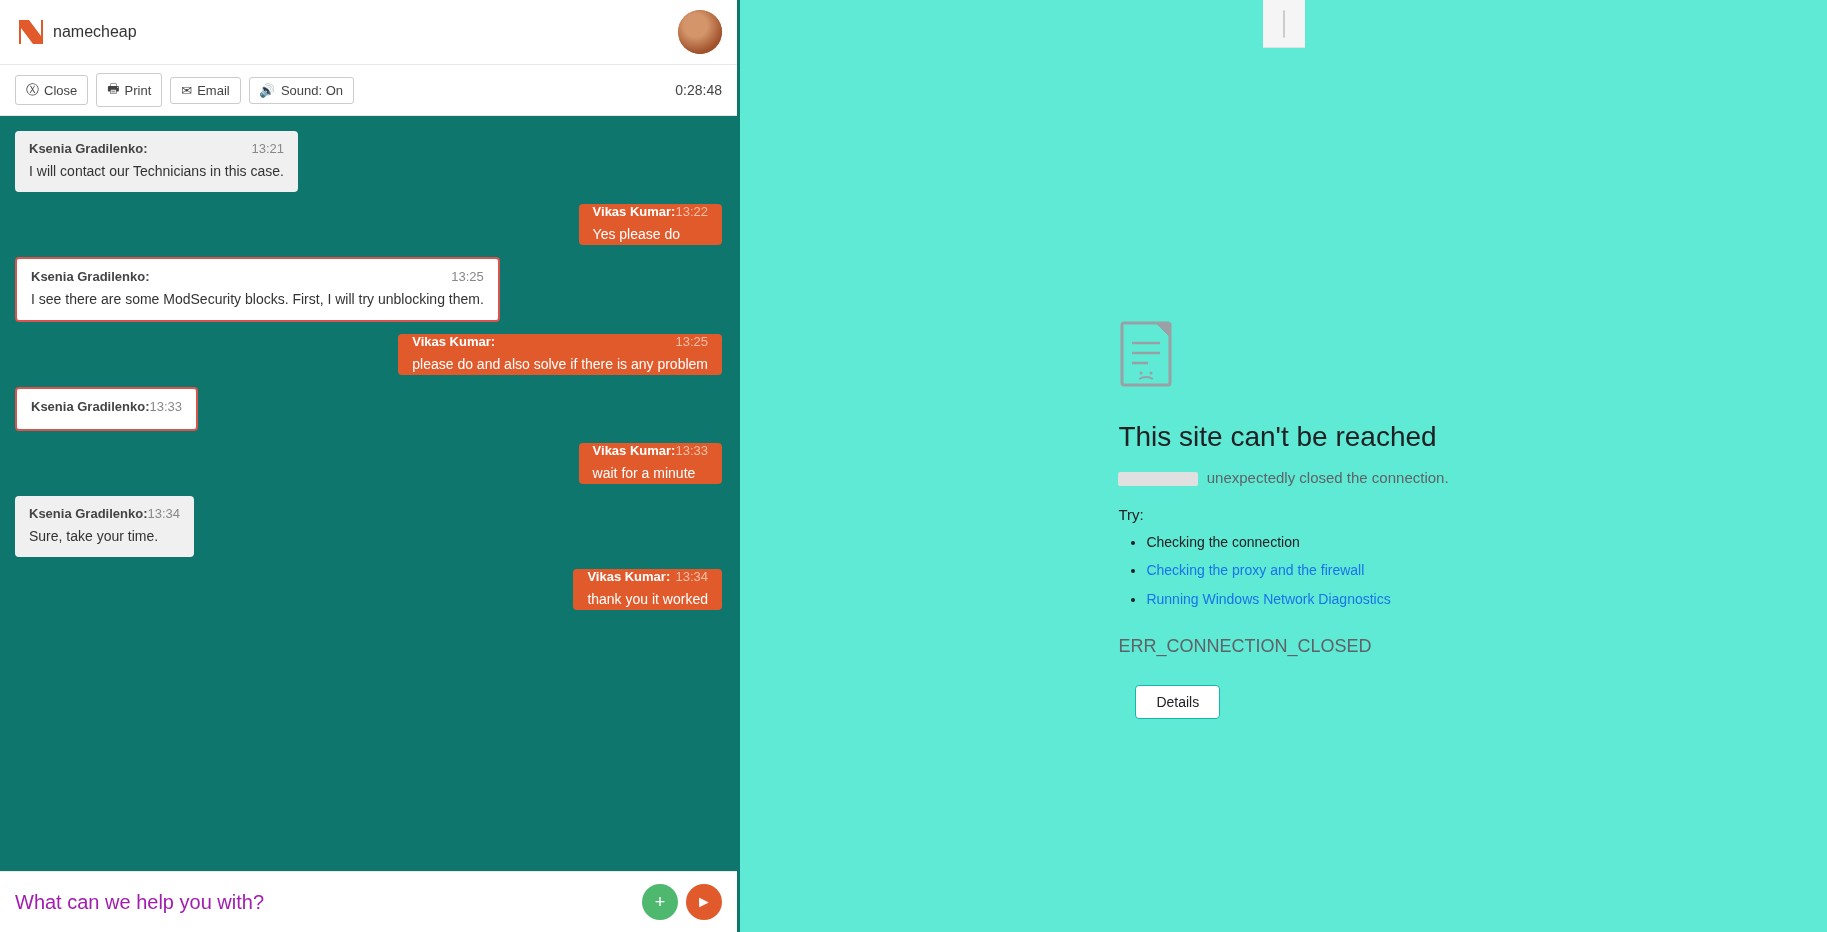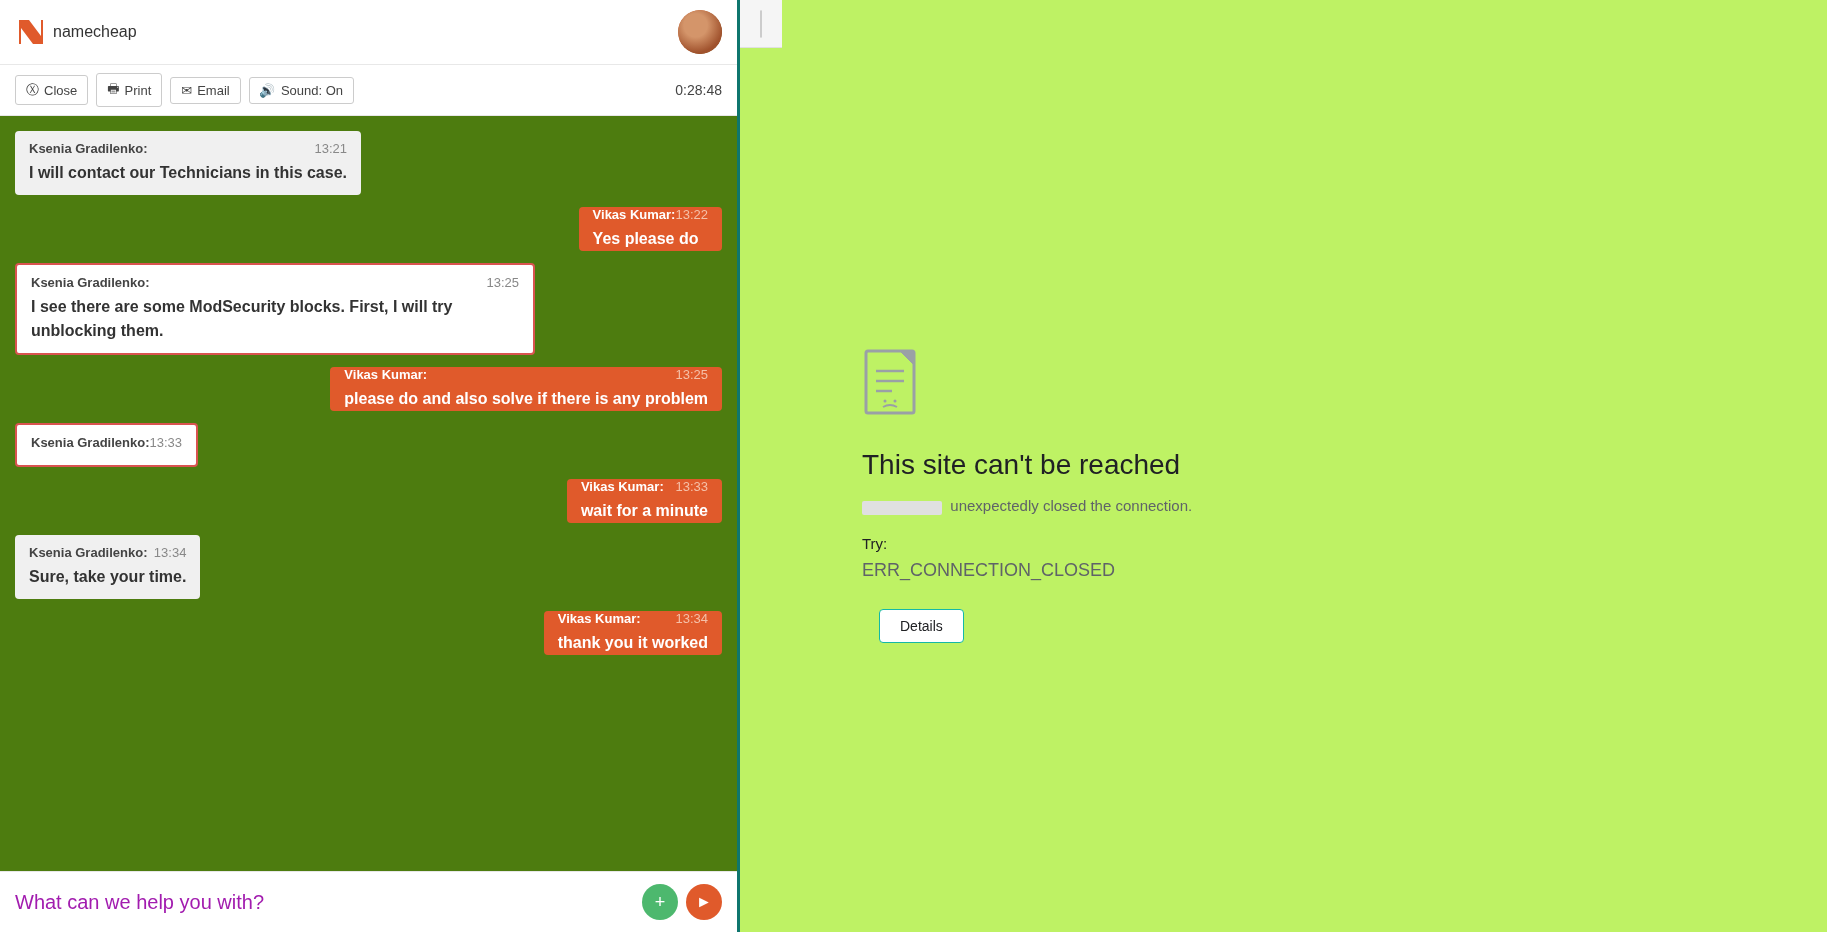--- a/index.html
+++ b/index.html
@@ -96,21 +96,21 @@
     }
 
     
     .chat-messages {
       flex: 1;
       overflow-y: auto;
       padding: 15px;
       display: flex;
       flex-direction: column;
       gap: 12px;
-      background: #4d7c0f;
+      background: #0f766e;
     }
 
     .chat-messages::-webkit-scrollbar {
       width: 8px;
     }
     .chat-messages::-webkit-scrollbar-thumb {
       background: #ccc;
       border-radius: 4px;
     }
 
@@ -143,24 +143,23 @@
       font-weight: 600;
       color: #444;
     }
 
     .msg-time {
       color: #888;
       font-size: 13px;
     }
 
     .msg-text {
-      font-size: 16px;
+      font-size: 14px;
       color: #333;
       line-height: 1.5;
-      font-weight: bold;
     }
 
     
     .msg-user {
       align-self: flex-end;
       max-width: 520px;
     }
 
     .msg-user-inner {
       background: #e05a2b;
@@ -226,25 +225,26 @@
       display: flex;
       align-items: center;
       justify-content: center;
       color: #fff;
       font-size: 16px;
     }
 
     
     .browser-panel {
       flex: 1;
-      background: #bef264;
-      display: flex;
-      flex-direction: row;
+      background: #5eead4;
+      display: flex;
+      flex-direction: column;
       padding: 0;
       overflow: hidden;
+      align-items: center;
     }
 
     .browser-addressbar {
       height: 48px;
       border-bottom: 1px solid #e0e0e0;
       display: flex;
       align-items: center;
       padding: 0 20px;
       background: #f5f5f5;
     }
@@ -491,18 +491,23 @@
 
     <h1 class="error-title">This site can't be reached</h1>
 
     <p class="error-subtitle">
       <span class="redacted">&nbsp;</span>
       &nbsp;<span>unexpectedly closed the connection.</span>
     </p>
 
     <p class="error-try-label">Try:</p>
 
+    <ul class="error-list" id="error-suggestions">
+    <li>Checking the connection</li>
+        <li><a href="#">Checking the proxy and the firewall</a></li>
+        <li><a href="#">Running Windows Network Diagnostics</a></li>
+      </ul>
 
     <p class="error-code">ERR_CONNECTION_CLOSED</p>
 
     <button class="details-btn">Details</button>
   </div>
 </div>
 
 </body></html>

